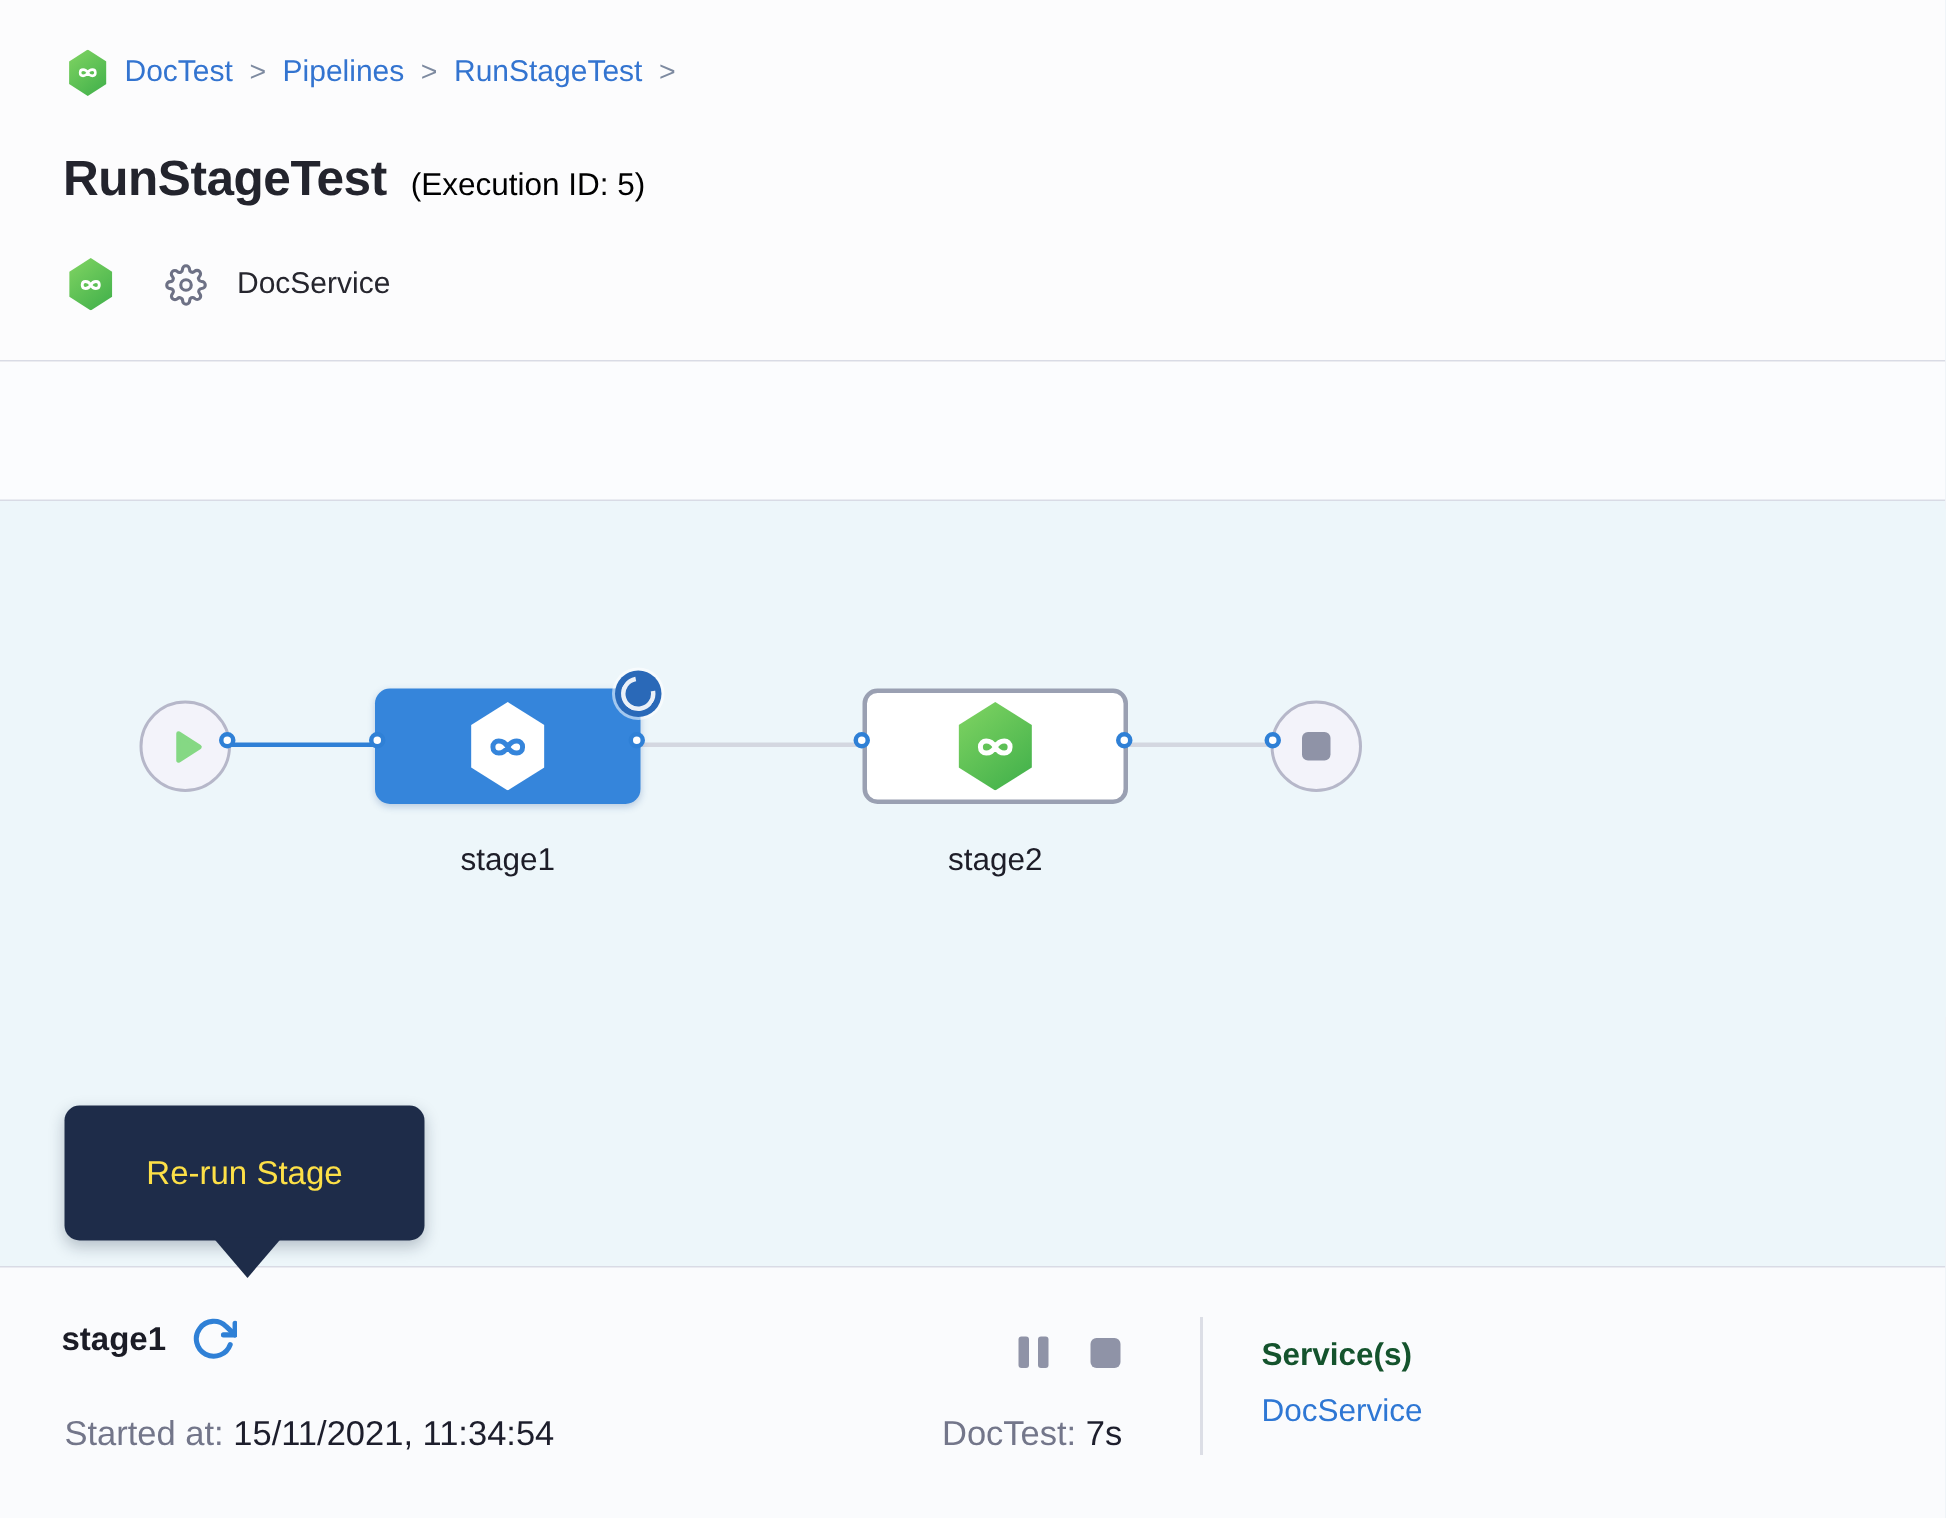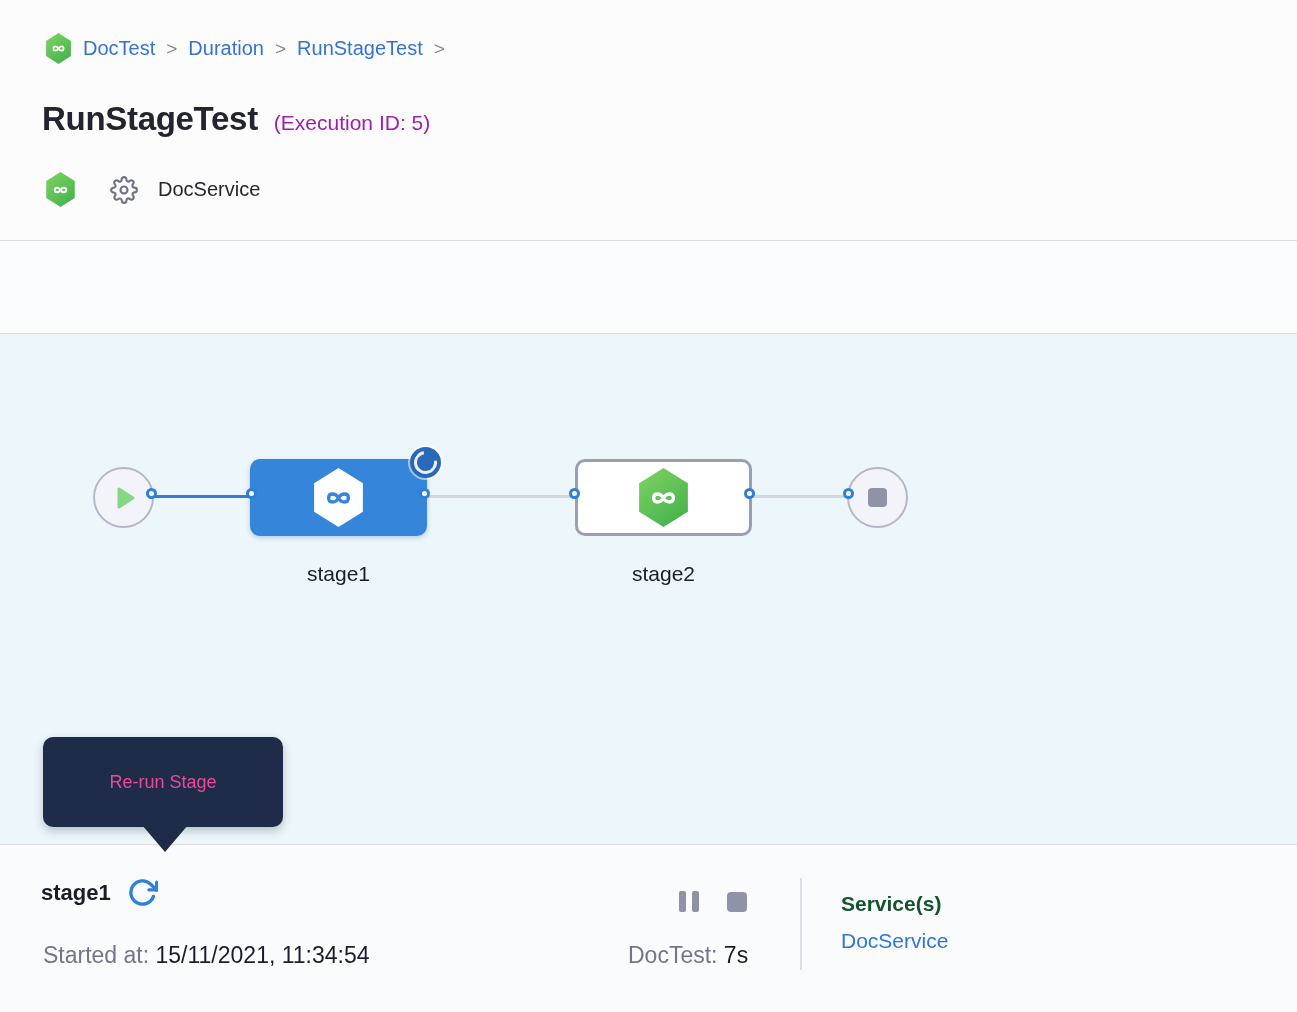--- a/index.html
+++ b/index.html
@@ -7,21 +7,21 @@
   body { font-family:"Liberation Sans", sans-serif; }
   .app { position:relative; width:1297px; height:1012px; background:#fcfcfd; overflow:hidden; }
 
   
   .header { position:absolute; top:0; left:0; width:1297px; height:241px; background:#fcfcfd; border-bottom:1px solid #d9dbe5; }
   .breadcrumb { position:absolute; top:33px; left:45px; display:flex; align-items:center; gap:11px; font-size:20px; }
   .crumb-link { color:#3374d0; cursor:pointer; }
   .crumb-sep { color:#7d8aa0; font-size:19px; }
   .page-title-row { position:absolute; top:100px; left:42px; display:flex; align-items:baseline; gap:16px; }
   .page-title { font-size:33px; font-weight:700; color:#23242d; letter-spacing:-0.3px; }
-  .page-subtitle { font-size:21px; color:#a21caf; }
+  .page-subtitle { font-size:21px; color:#000000; }
   .service-row { position:absolute; top:172px; left:45px; display:flex; align-items:center; }
   .service-name { font-size:20px; color:#26262e; margin-left:20px; }
 
   
   .hex { display:inline-flex; align-items:center; justify-content:center;
          clip-path:polygon(50% 0%, 96% 26%, 96% 74%, 50% 100%, 4% 74%, 4% 26%); }
   .hex-green { background:linear-gradient(140deg,#82d563 0%,#3dae49 100%); }
   .hex-white { background:#ffffff; }
   .hex-sm { width:27px; height:31px; }
   .hex-md { width:31px; height:35px; }
@@ -49,21 +49,21 @@
   .stage-label { position:absolute; top:228px; width:177px; text-align:center; font-size:21px; color:#1d1d28; }
   .spinner { position:absolute; left:410px; top:113px; width:31px; height:31px; border-radius:50%;
              background:#2a69b8; box-shadow:0 0 0 2px rgba(255,255,255,.55); z-index:4; }
   .spinner::after { content:''; position:absolute; inset:4px; border-radius:50%;
              border:3px solid rgba(255,255,255,.9); border-top-color:transparent; transform:rotate(35deg); }
   .stop-square { width:19px; height:19px; background:#8f93a7; border-radius:4px; }
 
   
   .tooltip { position:absolute; left:43px; top:403px; width:240px; height:90px; background:#1e2c49; border-radius:10px;
              display:flex; align-items:center; justify-content:center; z-index:10; box-shadow:0 4px 10px rgba(20,35,60,.25); }
-  .tooltip-text { color:#ec4899; font-size:18px; }
+  .tooltip-text { color:#fde047; font-size:22px; }
   .tooltip-arrow { position:absolute; left:99px; top:88px; width:0; height:0;
              border-left:23px solid transparent; border-right:23px solid transparent; border-top:27px solid #1e2c49; }
 
   
   .footer { position:absolute; top:844px; left:0; width:1297px; height:168px; background:#fafbfd; border-top:1px solid #d9dbe5; }
   .footer-stage-row { position:absolute; left:41px; top:32px; display:flex; align-items:center; gap:16px; }
   .footer-stage-name { font-size:22px; font-weight:700; color:#1b1c26; }
   .rerun-btn { display:inline-flex; cursor:pointer; }
   .footer-detail { position:absolute; font-size:23px; }
   .detail-label { color:#73768a; }
@@ -87,21 +87,21 @@
   <div class="header">
 
     <div class="breadcrumb">
       <span class="hex hex-green hex-sm">
         <svg width="17" height="11" viewBox="0 0 40 24" fill="none" stroke="#ffffff" stroke-width="4" stroke-linecap="round">
           <path d="M8,12 C8,5.5 16.5,5.5 20,12 C23.5,18.5 32,18.5 32,12 C32,5.5 23.5,5.5 20,12 C16.5,18.5 8,18.5 8,12 Z"></path>
         </svg>
       </span>
       <span class="crumb-link">DocTest</span>
       <span class="crumb-sep">&gt;</span>
-      <span class="crumb-link">Duration</span>
+      <span class="crumb-link">Pipelines</span>
       <span class="crumb-sep">&gt;</span>
       <span class="crumb-link">RunStageTest</span>
       <span class="crumb-sep">&gt;</span>
     </div>
 
     <div class="page-title-row">
       <span class="page-title">RunStageTest</span>
       <span class="page-subtitle">(Execution ID: 5)</span>
     </div>
 

